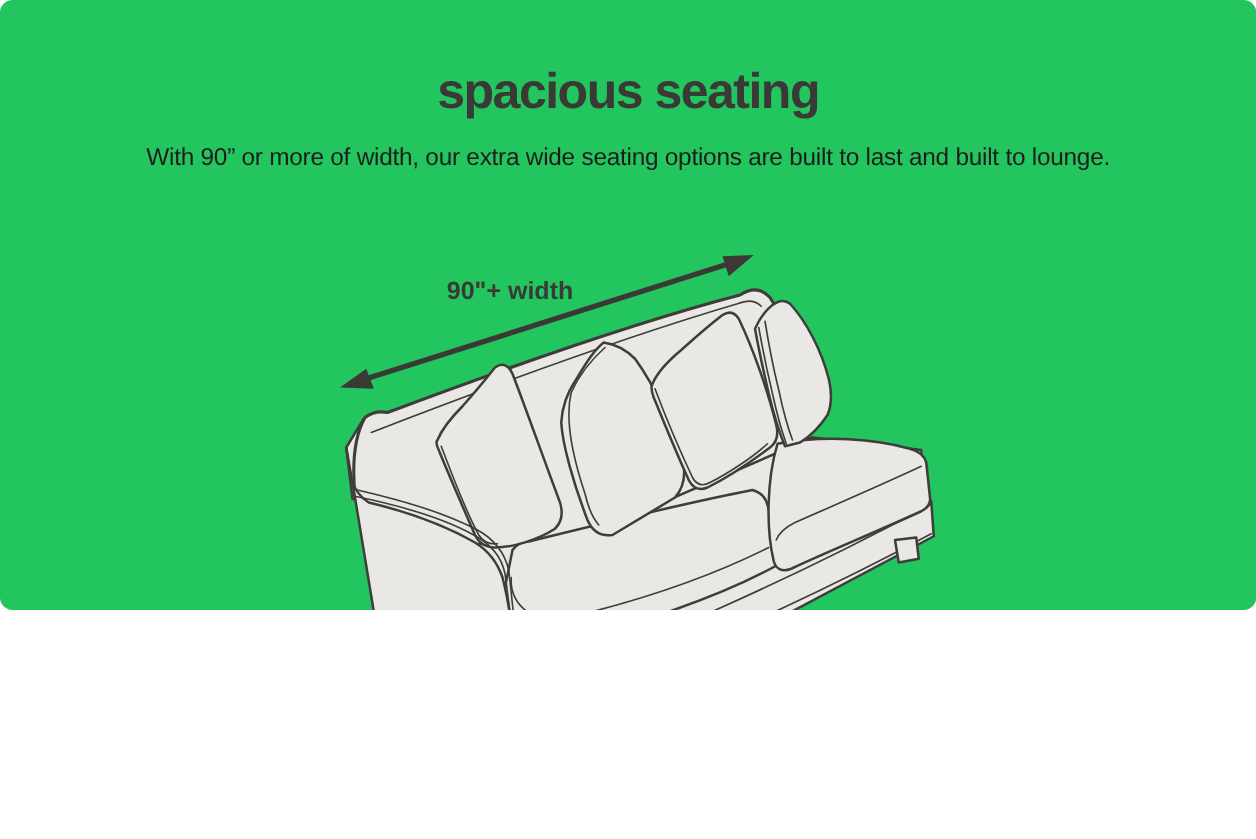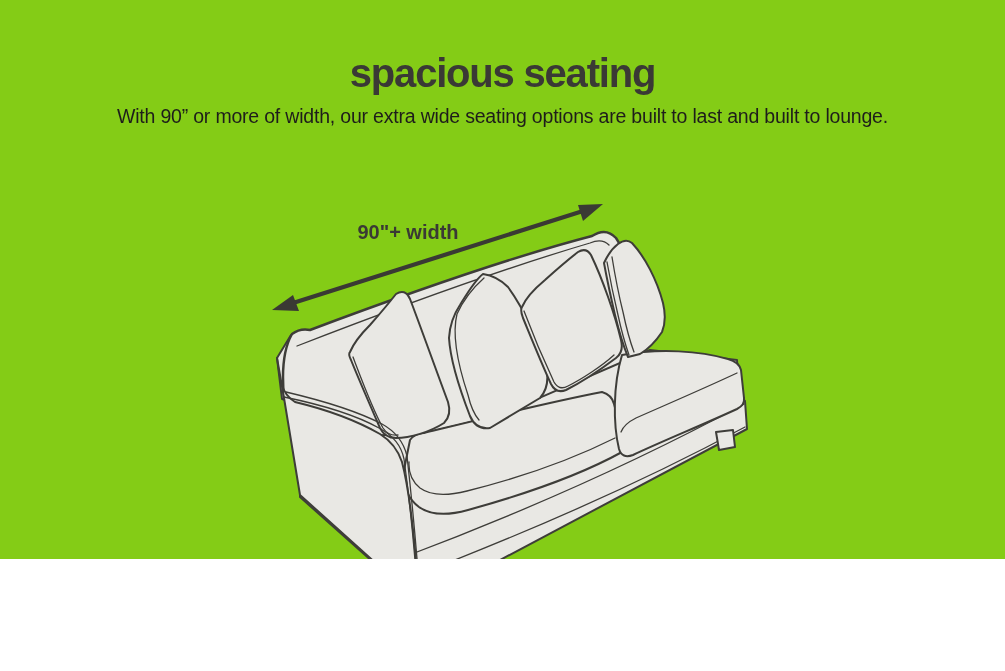--- a/index.html
+++ b/index.html
@@ -4,40 +4,41 @@
 <style>
   html, body {
     margin: 0;
     padding: 0;
     background: #ffffff;
     font-family: "Liberation Sans", "DejaVu Sans", sans-serif;
   }
   .page {
     position: relative;
     width: 1005px;
-    height: 559px;
-    background: #84cc16;
+    height: 488px;
+    background: #22c55e;
     overflow: hidden;
+    border-radius: 10px;
   }
   .header {
     position: absolute;
     top: 50px;
     left: 0;
     width: 1005px;
     text-align: center;
   }
   .title {
     font-size: 40px;
     font-weight: 700;
     letter-spacing: -1.2px;
     color: #3a3935;
     line-height: 46px;
   }
   .subtitle {
-    margin-top: 8px;
+    margin-top: 18px;
     font-size: 19.5px;
     font-weight: 400;
     color: #1e1d1b;
     line-height: 25px;
     letter-spacing: -0.2px;
   }
   .figure {
     position: absolute;
     left: 0;
     top: 0;

